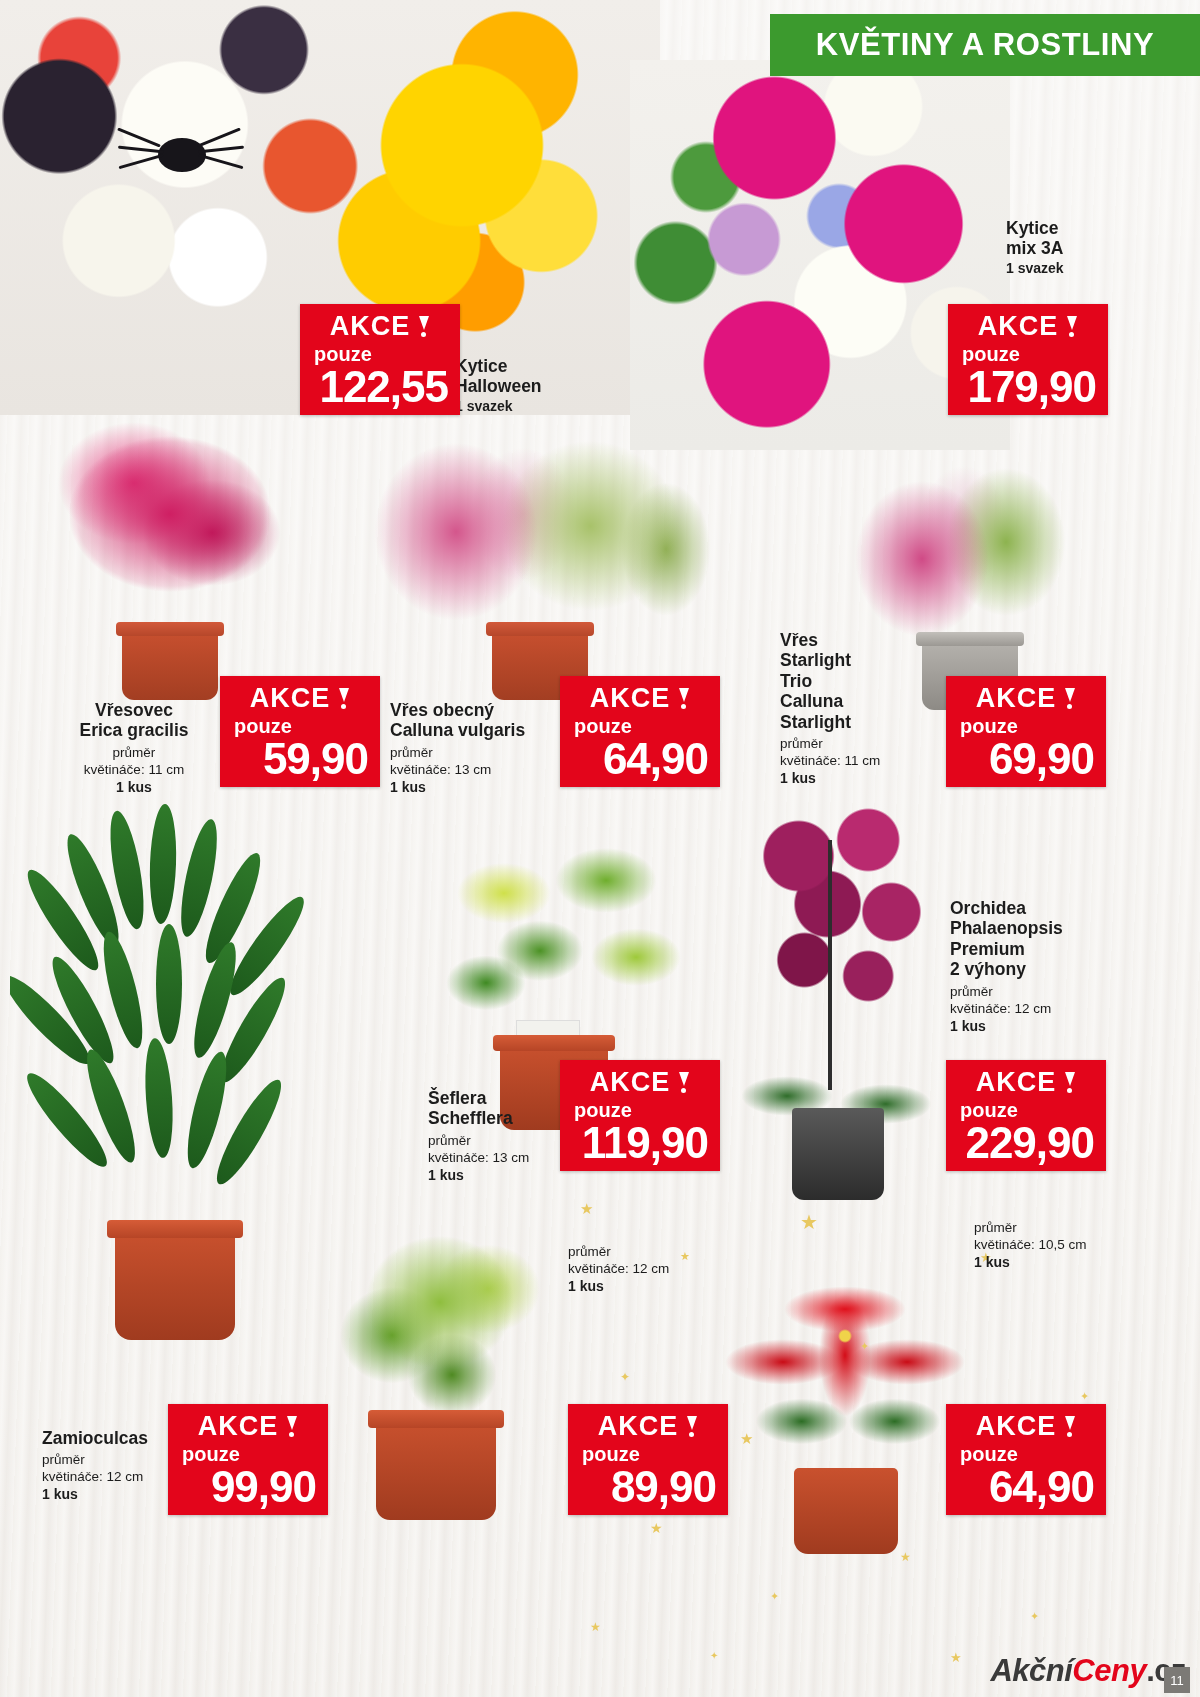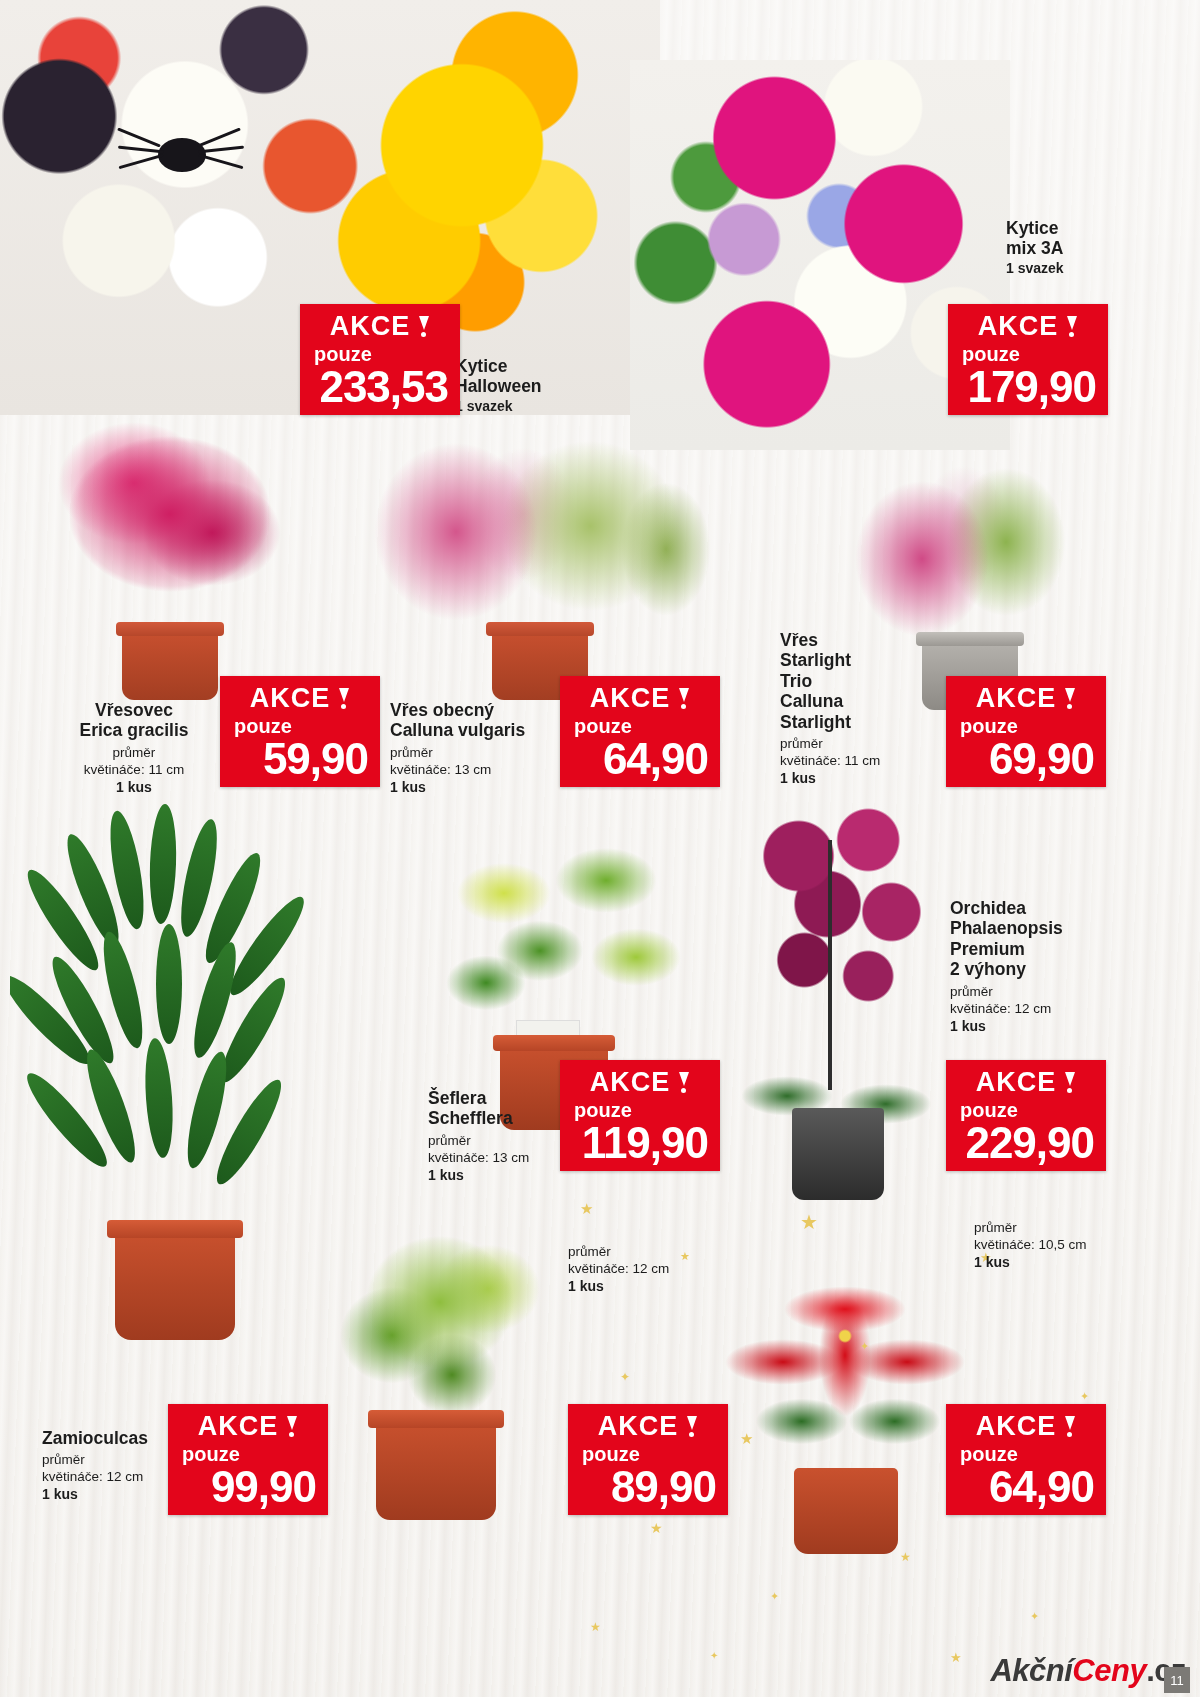--- a/index.html
+++ b/index.html
@@ -414,20 +414,23 @@
     <span style="left:520px; top:200px; font-size:11px;">✦</span>
     <span style="left:90px; top:330px; font-size:14px;">★</span>
     <span style="left:210px; top:400px; font-size:11px;">✦</span>
     <span style="left:340px; top:360px; font-size:12px;">★</span>
     <span style="left:470px; top:420px; font-size:11px;">✦</span>
     <span style="left:30px; top:430px; font-size:12px;">★</span>
     <span style="left:150px; top:460px; font-size:10px;">✦</span>
     <span style="left:390px; top:460px; font-size:13px;">★</span>
   </div>
 
+  <div class="header-banner">
+    <span class="title">KVĚTINY A ROSTLINY</span>
+  </div>
 
   <div class="ptext" style="left:455px; top:356px; width:150px;">
     <div class="name">Kytice
 Halloween</div>
     <div class="unit">1 svazek</div>
   </div>
 
   <div class="ptext" style="left:1006px; top:218px; width:170px;">
     <div class="name">Kytice
 mix 3A</div>
@@ -497,21 +500,21 @@
 květináče: 10,5 cm</div>
     <div class="unit">1 kus</div>
   </div>
 
   <div class="tag big" style="left:300px; top:292px;">
     <div class="akce">
       <span>AKCE</span>
       <span class="bang"></span>
     </div>
     <div class="pouze">pouze</div>
-    <div class="price">233,53</div>
+    <div class="price">122,55</div>
   </div>
 
   <div class="tag big" style="left:948px; top:292px;">
     <div class="akce">
       <span>AKCE</span>
       <span class="bang"></span>
     </div>
     <div class="pouze">pouze</div>
     <div class="price">179,90</div>
   </div>

